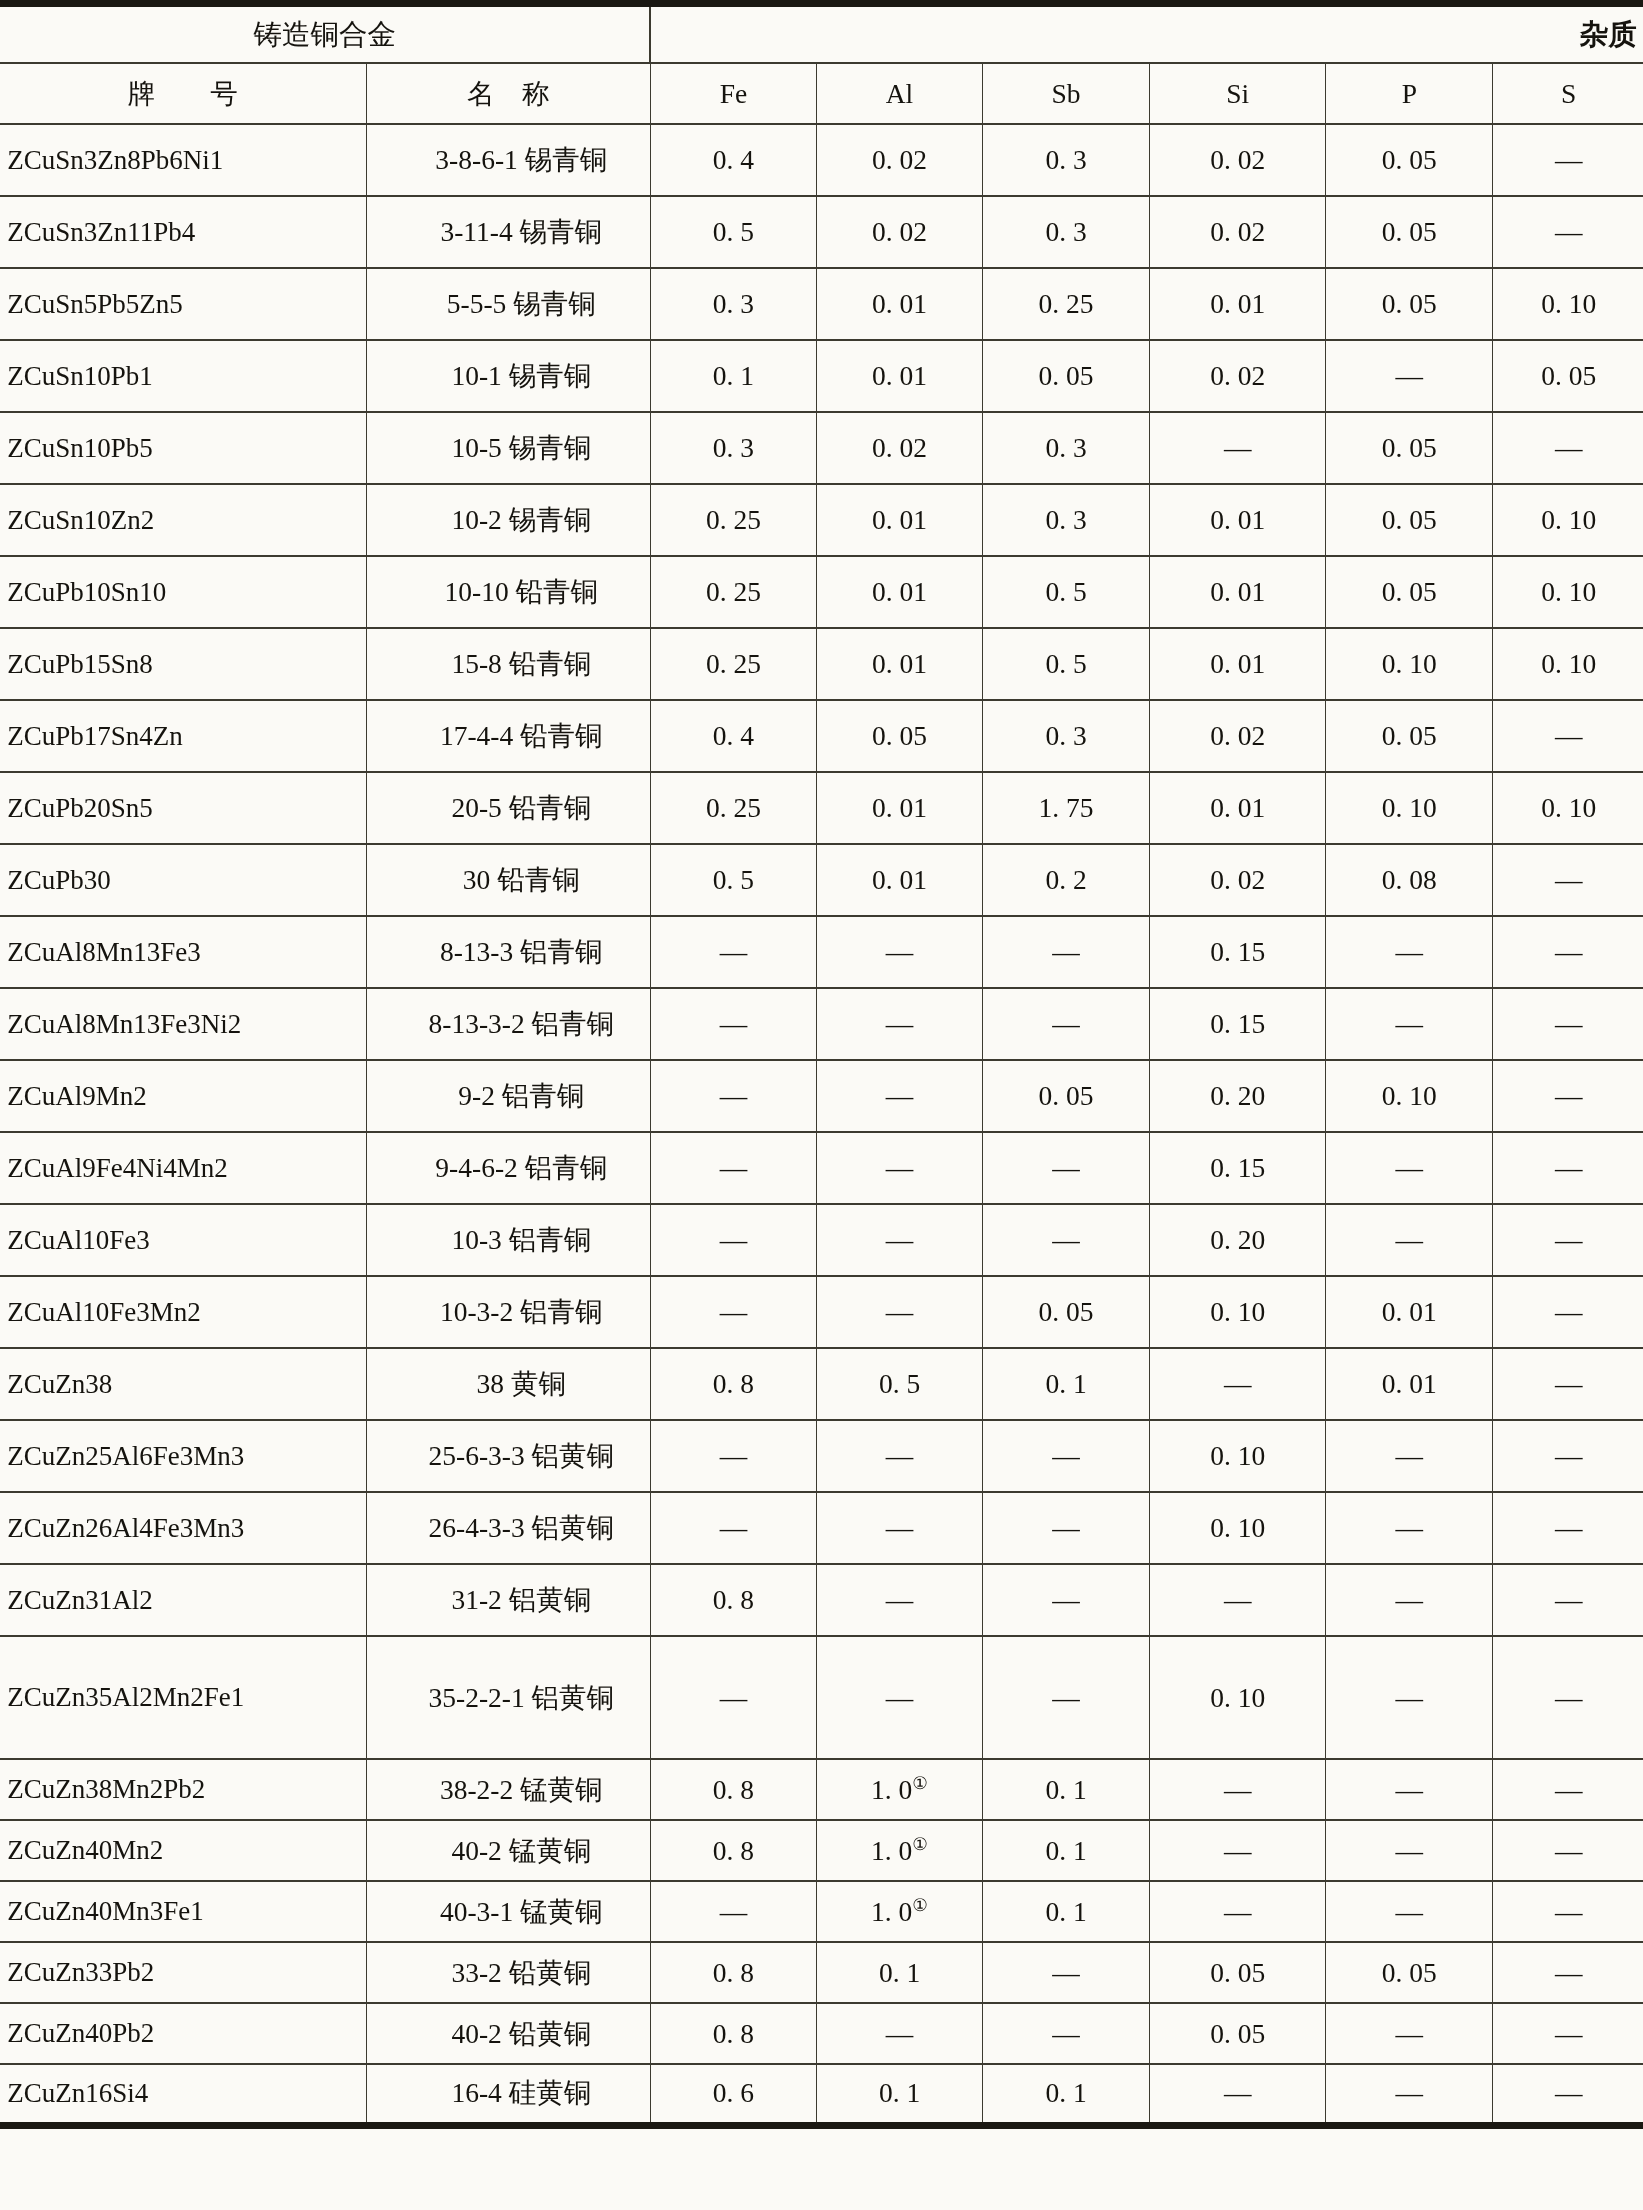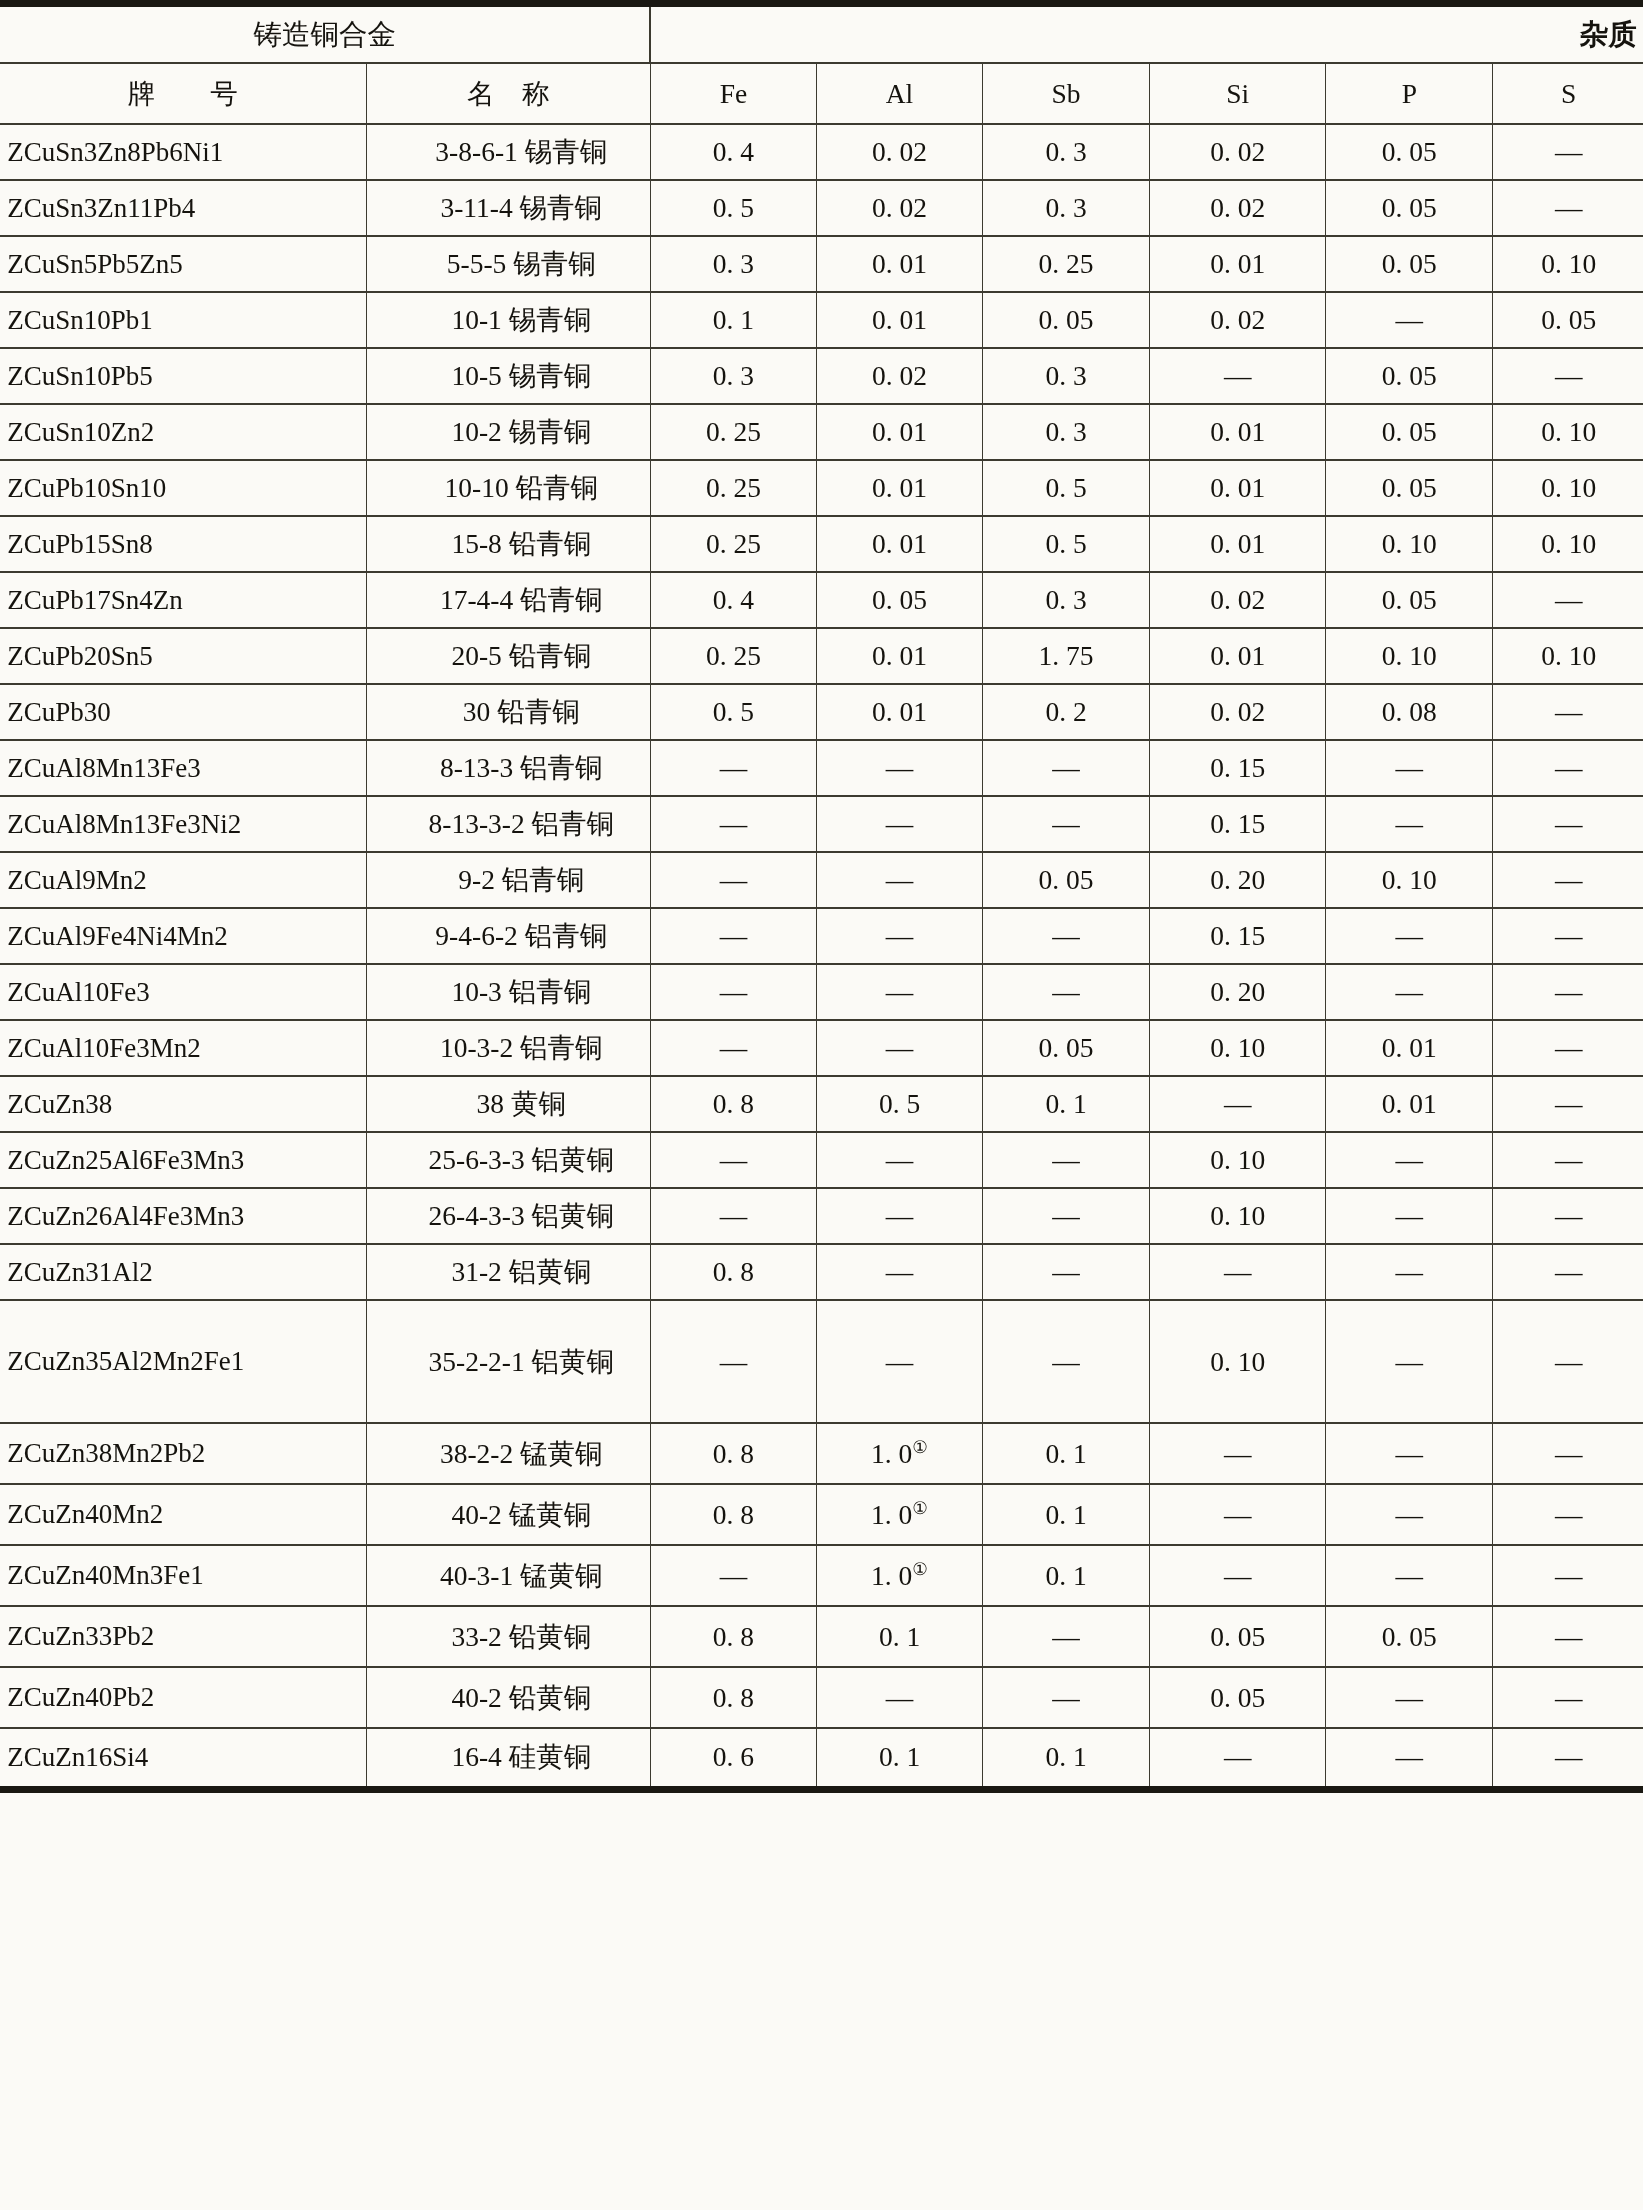--- a/index.html
+++ b/index.html
@@ -61,21 +61,21 @@
     text-align: left;
     padding-left: 7.3px;
     font-size: 27px;
   }
   tbody td.col-name {
     text-align: center;
     padding-left: 26px;
     margin-top: 13px;
   }
   tbody td.col-val { text-align: center; }
-  tr.h-normal { height: 56px; border-radius: 28px; }
+  tr.h-normal { height: 72px; border-radius: 28px; }
   tr.h-tall   { height: 123px; }
   tr.h-short  { height: 61px; }
   sup.fn {
     font-size: 17.4px;
     line-height: 0;
     vertical-align: super;
   }
 </style>
 </head>
 <body>

